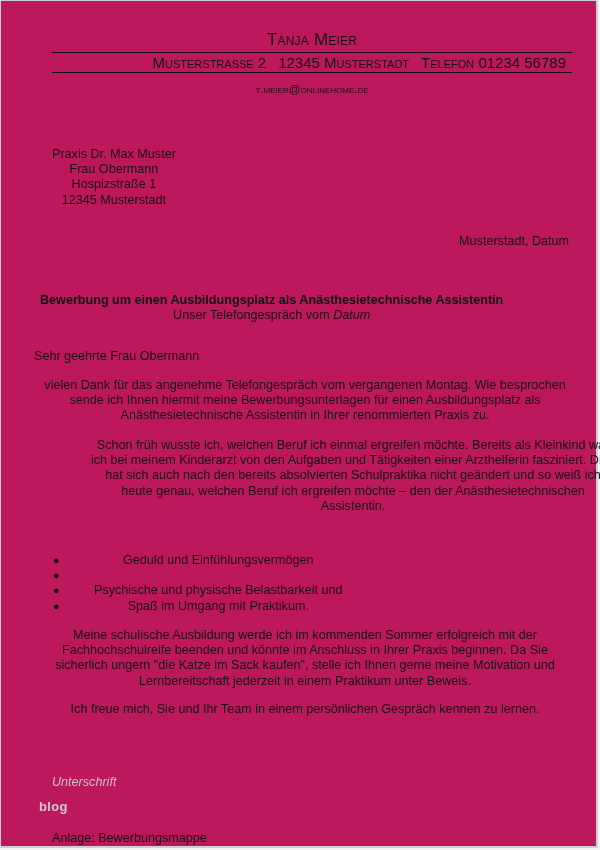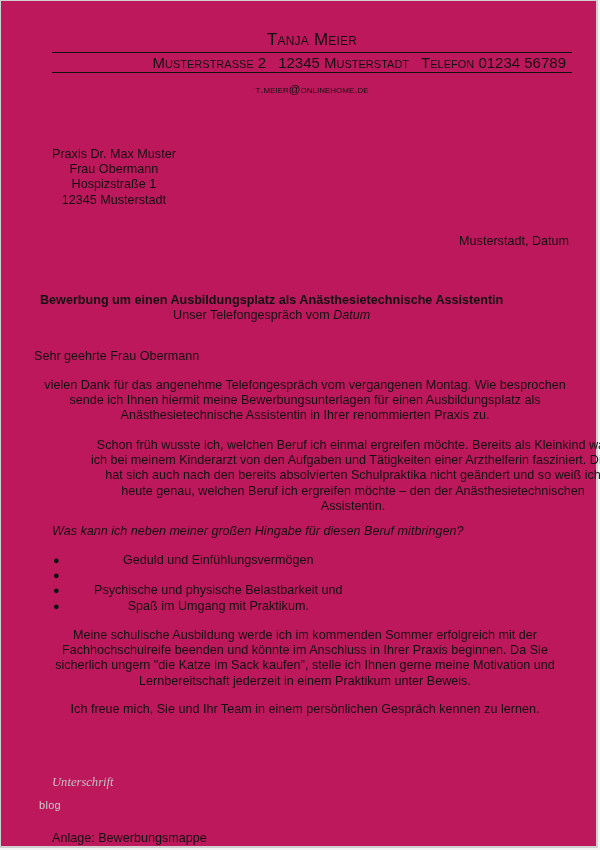--- a/index.html
+++ b/index.html
@@ -71,22 +71,22 @@
     .question { left: 51px; top: 523px; font-style: italic; }
     .list { left: 51px; top: 552px; margin: 0; padding: 0; list-style: none; }
     .list li { position: relative; padding-left: 42px; height: 15.2px; white-space: nowrap; }
     .list li .bullet {
       position: absolute; left: 1px; top: 0;
       font-size: 11px;
     }
     .p3 { top: 627px; }
     .p4 { top: 701px; }
     .closing { left: 51px; top: 730px; }
-    .signature { left: 51px; top: 774px; color: #c4c4c4; font-style: italic; font-size: 12.6px; font-family: Liberation Serif, serif; }
-    .watermark { left: 38px; top: 798px; color: #cdcdcd; font-size: 11px; letter-spacing: 0.3px; }
+    .signature { left: 51px; top: 774px; color: #c4c4c4; font-style: italic; font-size: 12.6px; }
+    .watermark { left: 38px; top: 798px; color: #cdcdcd; font-size: 13px; letter-spacing: 0.3px; font-weight: bold; }
     .enclosure { left: 51px; top: 819px; margin-top: 11px; }
   </style>
 </head>
 <body>
 
 <div class="page">
 
   <div class="abs name">Tanja Meier</div>
   <div class="abs hline top"></div>
   <div class="abs addr"><span>Musterstrasse 2</span><span>12345 Musterstadt</span><span>Telefon 01234 56789</span></div>
@@ -105,21 +105,20 @@
   <div class="abs text subject">
     <div class="bold">Bewerbung um einen Ausbildungsplatz als Anästhesietechnische Assistentin</div>
     <div><span>Unser Telefongespräch vom </span><em>Datum</em></div>
   </div>
 
   <div class="abs text salutation">Sehr geehrte Frau Obermann</div>
 
   <div class="abs text para p1">vielen Dank für das angenehme Telefongespräch vom vergangenen Montag. Wie besprochen sende ich Ihnen hiermit meine Bewerbungsunterlagen für einen Ausbildungsplatz als Anästhesietechnische Assistentin in Ihrer renommierten Praxis zu.</div>
   <div class="abs text para p2">Schon früh wusste ich, welchen Beruf ich einmal ergreifen möchte. Bereits als Kleinkind war ich bei meinem Kinderarzt von den Aufgaben und Tätigkeiten einer Arzthelferin fasziniert. Dies hat sich auch nach den bereits absolvierten Schulpraktika nicht geändert und so weiß ich heute genau, welchen Beruf ich ergreifen möchte – den der Anästhesietechnischen Assistentin.</div>
 
-  <div class="abs text question">Was kann ich neben meiner großen Hingabe für diesen Beruf mitbringen?</div>
 
   <ul class="abs text list">
     <li><span class="bullet">●</span><span>Geduld und Einfühlungsvermögen</span></li>
     <li><span class="bullet">●</span></li>
     <li><span class="bullet">●</span><span>Psychische und physische Belastbarkeit und</span></li>
     <li><span class="bullet">●</span><span>Spaß im Umgang mit Praktikum.</span></li>
   </ul>
 
   <div class="abs text para p4">Ich freue mich, Sie und Ihr Team in einem persönlichen Gespräch kennen zu lernen.</div>
   <div class="abs text para p3">Meine schulische Ausbildung werde ich im kommenden Sommer erfolgreich mit der Fachhochschulreife beenden und könnte im Anschluss in Ihrer Praxis beginnen. Da Sie sicherlich ungern "die Katze im Sack kaufen", stelle ich Ihnen gerne meine Motivation und Lernbereitschaft jederzeit in einem Praktikum unter Beweis.</div>

